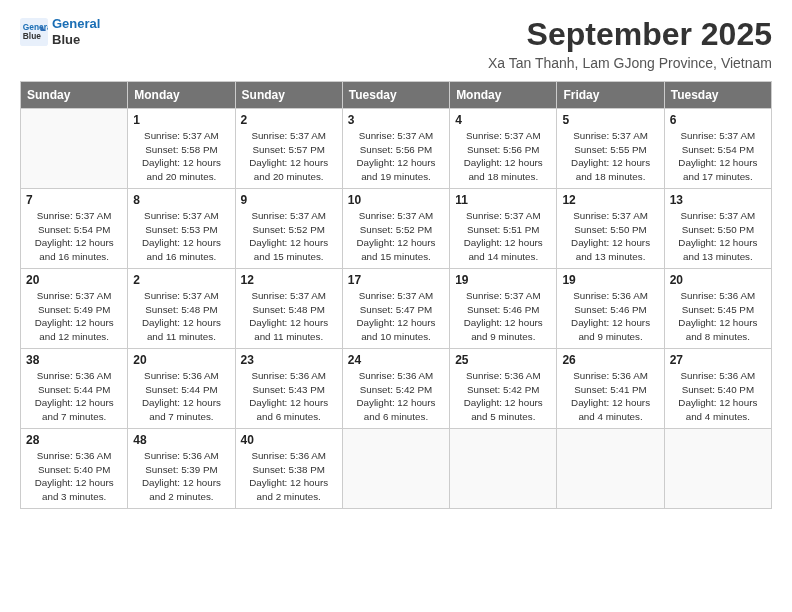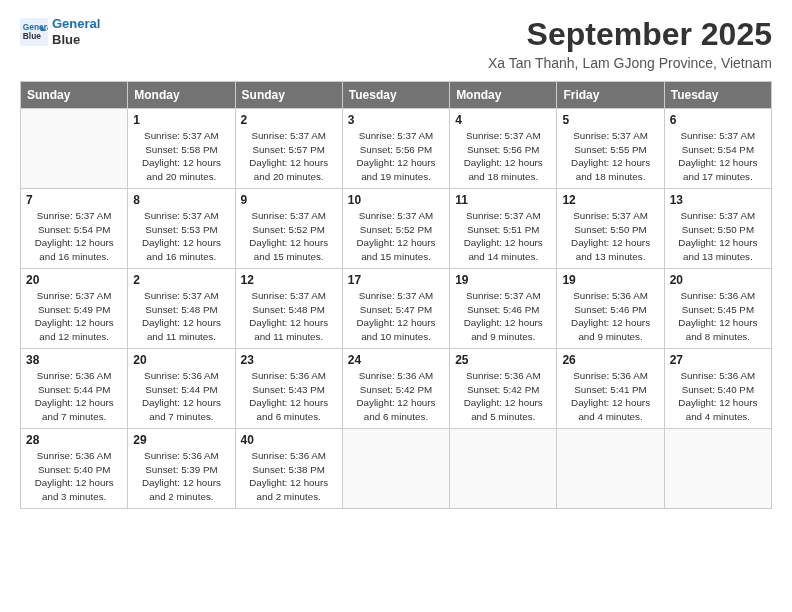--- a/index.html
+++ b/index.html
@@ -320,21 +320,21 @@
       </tr>
       <tr class="week-row">
         <td>
           <span class="day-num">28</span>
           <div class="day-info" style="white-space: pre-line;">Sunrise: 5:36 AM
 Sunset: 5:40 PM
 Daylight: 12 hours
 and 3 minutes.</div>
         </td>
         <td>
-          <span class="day-num">29</span>
+          <span class="day-num">48</span>
           <div class="day-info" style="white-space: pre-line;">Sunrise: 5:36 AM
 Sunset: 5:39 PM
 Daylight: 12 hours
 and 2 minutes.</div>
         </td>
         <td>
           <span class="day-num">40</span>
           <div class="day-info" style="white-space: pre-line;">Sunrise: 5:36 AM
 Sunset: 5:38 PM
 Daylight: 12 hours

